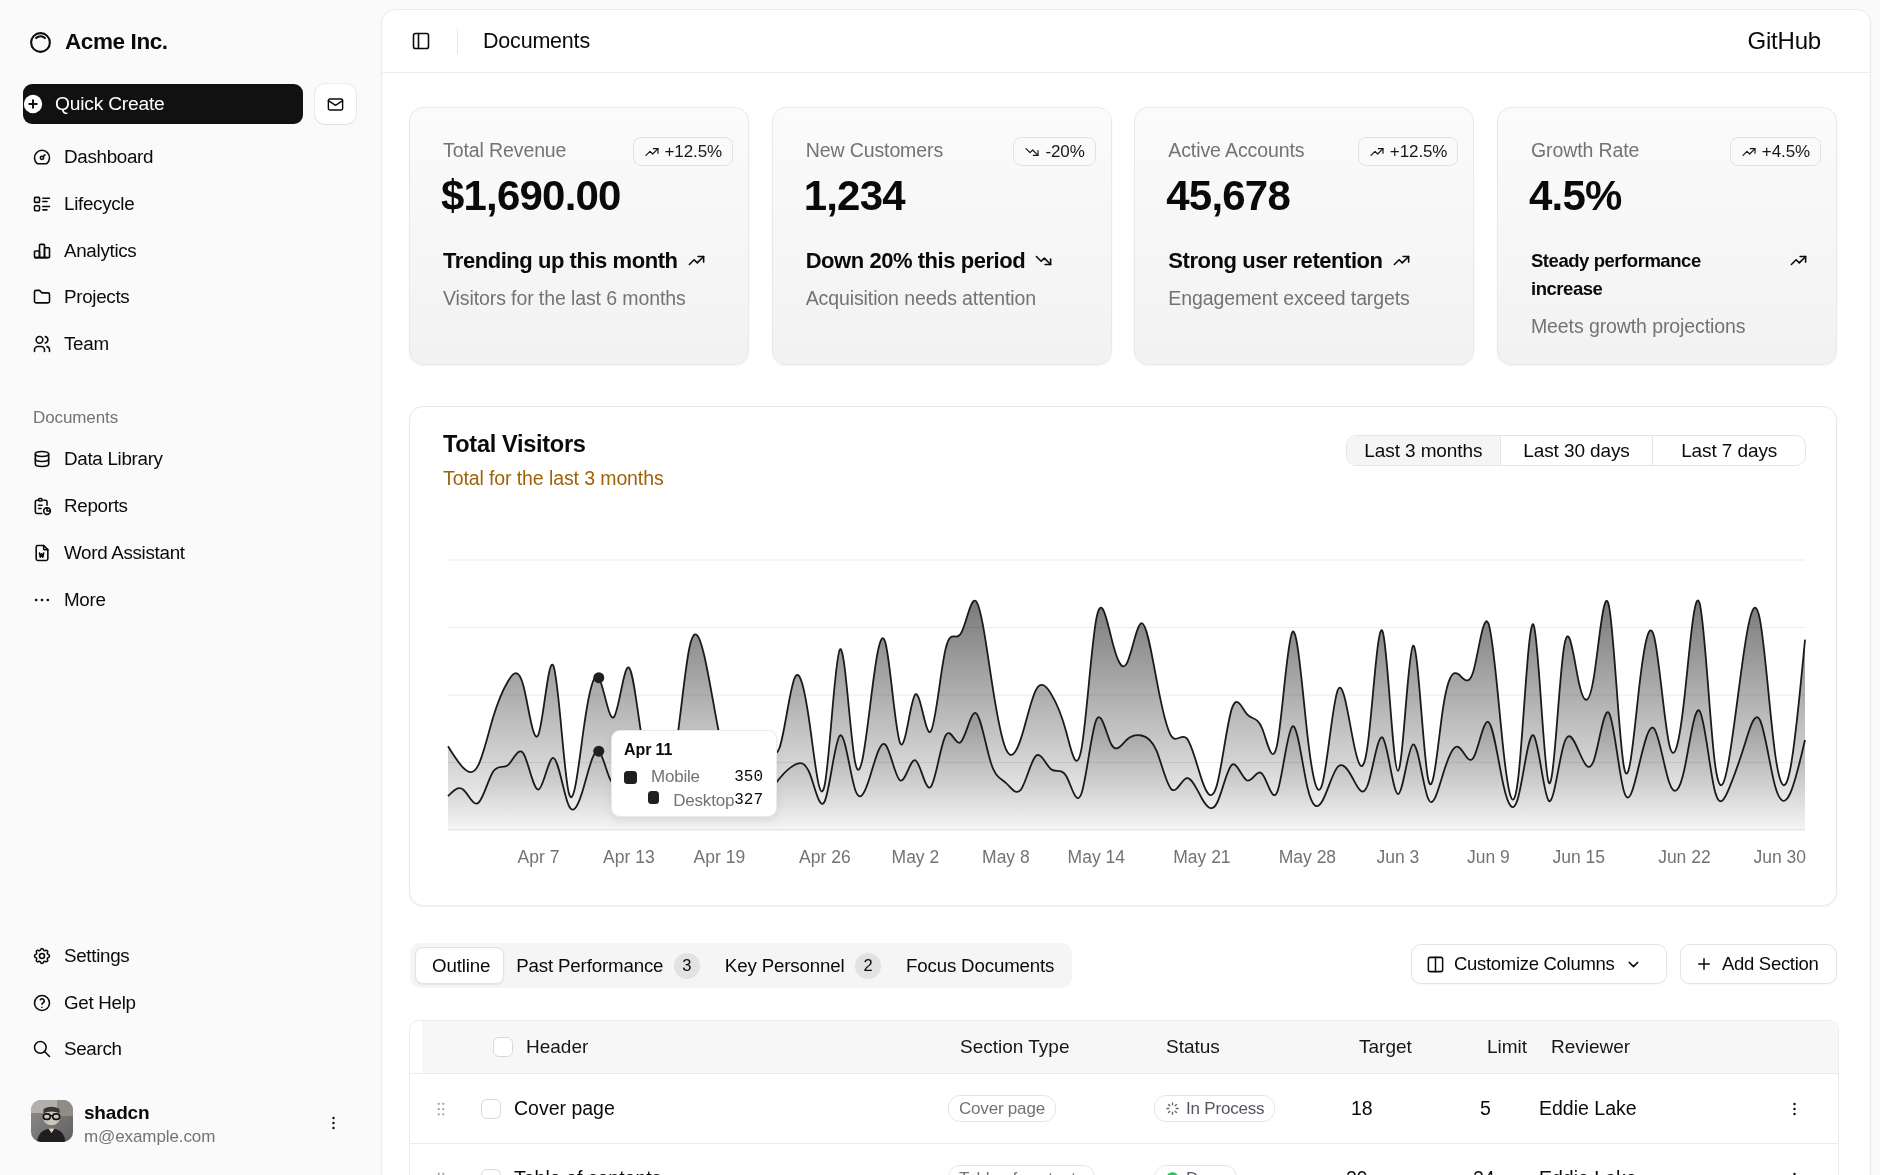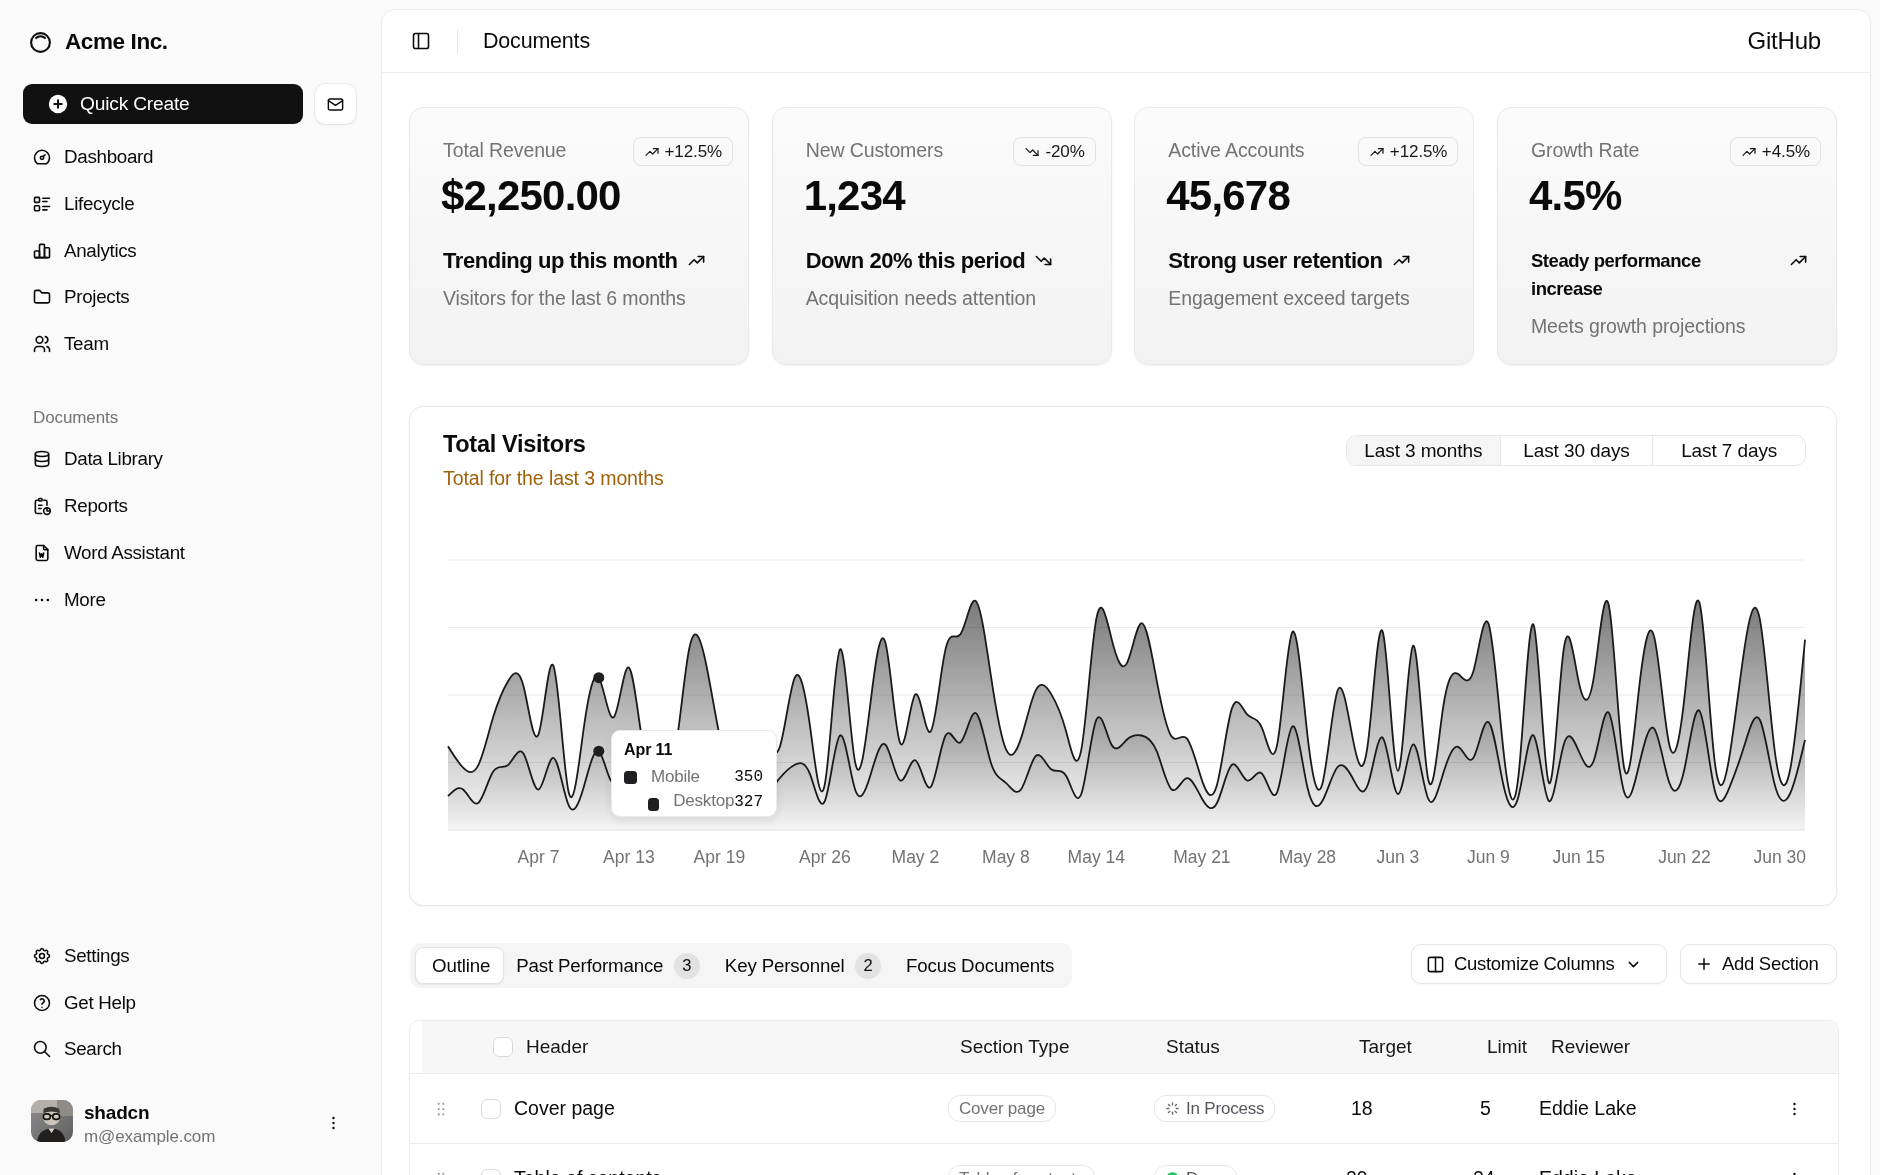--- a/index.html
+++ b/index.html
@@ -6,21 +6,21 @@
 html,body { width:1880px; height:1175px; overflow:hidden; }
 body { font-family:"Liberation Sans", sans-serif; background:#fafafa; color:#0a0a0a; position:relative; }
 svg { display:block; }
 .abs { position:absolute; }
 
 
 .sidebar { position:absolute; left:0; top:0; width:379px; height:1175px; background:#fafafa; }
 .side-head { position:absolute; left:28px; top:26px; height:32px; display:flex; align-items:center; gap:12px; }
 .side-head .name { font-size:22.5px; font-weight:700; letter-spacing:-0.4px; }
 .qc-row { position:absolute; left:23px; top:84px; right:23px; height:40px; display:flex; gap:12px; }
-.qc-btn { flex:1; height:40px; background:#111112; border-radius:9px; display:flex; align-items:center; gap:12px; padding-left:25px; color:#fff; }
+.qc-btn { flex:1; height:40px; background:#111112; border-radius:9px; display:flex; align-items:center; gap:12px; padding-left:0; color:#fff; }
 .qc-btn .txt { font-size:19.2px; font-weight:400; letter-spacing:-0.2px; }
 .mail-btn { width:41px; height:40px; background:#fff; border-radius:10px; box-shadow:0 0 0 1px rgba(0,0,0,0.05), 0 1px 2px rgba(0,0,0,0.06); display:flex; align-items:center; justify-content:center; }
 .nav-item { position:absolute; left:23px; right:23px; height:40px; display:flex; align-items:center; gap:12px; padding-left:9px; font-size:18.8px; letter-spacing:-0.3px; color:#0a0a0a; }
 .nav-item svg { flex:none; }
 .nav-label { position:absolute; left:33px; font-size:17px; color:#737373; letter-spacing:-0.1px; }
 .user-meta { margin-left:10px; line-height:1; }
 .user-name { font-size:19px; font-weight:700; letter-spacing:-0.2px; margin-bottom:6px; }
 .user-mail { font-size:17px; color:#737373; letter-spacing:-0.1px; }
 
 
@@ -243,21 +243,21 @@
     <div class="gh">GitHub</div>
   </div>
 
   <div class="cards">
     <div class="card">
       <div class="lab">Total Revenue</div>
       <div class="badge"><svg width="16" height="16" viewBox="0 0 24 24" fill="none" stroke="#171717" stroke-width="1.8" stroke-linecap="round" stroke-linejoin="round">
             <path d="M3 17l6 -6l4 4l8 -8"></path>
             <path d="M14 7l7 0l0 7"></path>
           </svg>+12.5%</div>
-      <div class="num">$2,250.00</div>
+      <div class="num">$1,690.00</div>
       <div class="f1">Trending up this month <svg width="19" height="19" viewBox="0 0 24 24" fill="none" stroke="#0a0a0a" stroke-width="2" stroke-linecap="round" stroke-linejoin="round">
             <path d="M3 17l6 -6l4 4l8 -8"></path>
             <path d="M14 7l7 0l0 7"></path>
           </svg></div>
       <div class="f2" style="top:179px;">Visitors for the last 6 months</div>
     </div>
     <div class="card">
       <div class="lab">New Customers</div>
       <div class="badge"><svg width="16" height="16" viewBox="0 0 24 24" fill="none" stroke="#171717" stroke-width="1.8" stroke-linecap="round" stroke-linejoin="round">
             <path d="M3 7l6 6l4 -4l8 8"></path>
@@ -346,21 +346,21 @@
         <text x="1274.4" y="456" text-anchor="middle" font-size="17.5" fill="#737373">Jun 22</text>
         <text x="1396.0" y="456" text-anchor="end" font-size="17.5" fill="#737373">Jun 30</text>
 </svg>
 <div class="abs" style="left:201px; top:323px; width:166px; height:87px; background:#fff; border:1px solid #eaeaea; border-radius:9px; box-shadow:0 4px 10px rgba(0,0,0,0.08); padding:10px 13px 12px 12px;">
 <div style="font-size:16px; font-weight:700; letter-spacing:-0.1px;">Apr 11</div>
 <div style="margin-top:8px; display:flex; align-items:center; font-size:17px;">
           <span style="width:13px;height:13px;background:#1f1f22;border-radius:3.5px;margin-right:14px;"></span>
           <span class="muted" style="letter-spacing:-0.2px;">Mobile</span>
           <span style="margin-left:auto; font-family:'Liberation Mono',monospace; font-size:16px;">350</span>
         </div>
-<div style="margin-top:4px; display:flex; align-items:flex-end; font-size:17px;margin-left:24px;">
+<div style="margin-top:4px; display:flex; align-items:flex-start; font-size:17px;margin-left:24px;">
           <span style="width:13px;height:13px;background:#1f1f22;border-radius:3.5px;margin-right:14px;"></span>
           <span class="muted" style="letter-spacing:-0.2px;">Desktop</span>
           <span style="margin-left:auto; font-family:'Liberation Mono',monospace; font-size:16px;">327</span>
         </div>
 </div>
   </div>
 
   <div class="tabsrow">
     <div class="tabs">
       <div class="tab active">Outline</div>

